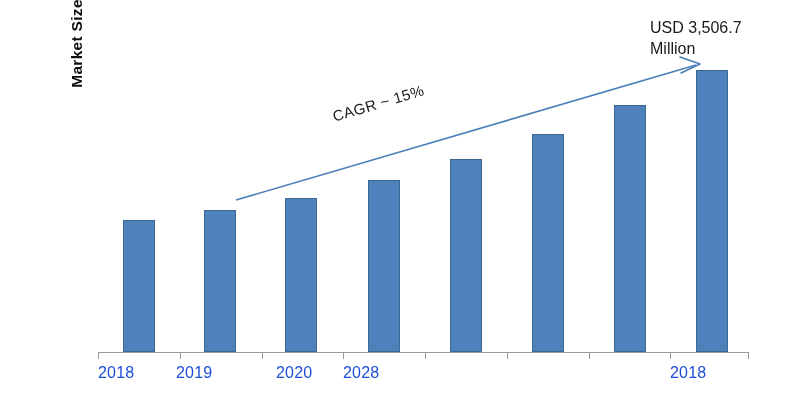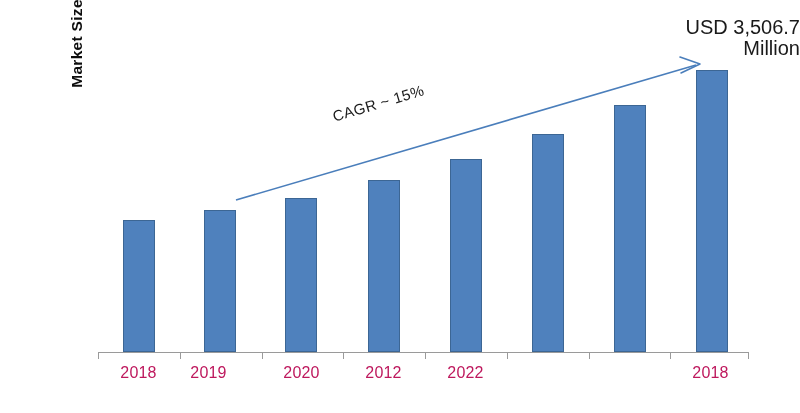--- a/index.html
+++ b/index.html
@@ -67,23 +67,23 @@
     width: 1px;
     height: 7px;
     background: #9a9a9a;
   }
 
   
   .x-label {
     position: absolute;
     top: 364px;
     width: 81px;
-    text-align: center;
+    text-align: left;
     font-size: 16px;
-    color: #be185d;
+    color: #1d4ed8;
     letter-spacing: 0.2px;
   }
 
   
   #trend-arrow {
     position: absolute;
     left: 0;
     top: 0;
     width: 800px;
     height: 413px;
@@ -102,22 +102,22 @@
     transform-origin: left center;
     letter-spacing: 0.4px;
   }
 
   
   #end-value-callout {
     position: absolute;
     left: 650px;
     top: 17px;
     width: 150px;
-    text-align: right;
-    font-size: 20px;
+    text-align: left;
+    font-size: 16px;
     color: #1a1a1a;
     line-height: 21px;
     white-space: nowrap;
   }
 </style>
 </head>
 <body>
 
 <div id="chart-root">
 
@@ -139,24 +139,23 @@
   <div class="x-tick" style="left:180px;"></div>
   <div class="x-tick" style="left:262px;"></div>
   <div class="x-tick" style="left:343px;"></div>
   <div class="x-tick" style="left:425px;"></div>
   <div class="x-tick" style="left:507px;"></div>
   <div class="x-tick" style="left:589px;"></div>
   <div class="x-tick" style="left:670px;"></div>
   <div class="x-tick" style="left:748px;"></div>
 
   <div class="x-label" style="left:98px;">2018</div>
-  <div class="x-label" style="left:168px;">2019</div>
-  <div class="x-label" style="left:261px;">2020</div>
-  <div class="x-label" style="left:343px;">2012</div>
-  <div class="x-label" style="left:425px;">2022</div>
+  <div class="x-label" style="left:176px;">2019</div>
+  <div class="x-label" style="left:276px;">2020</div>
+  <div class="x-label" style="left:343px;">2028</div>
   <div class="x-label" style="left:670px;">2018</div>
 
   <svg id="trend-arrow" viewBox="0 0 800 413">
     <line x1="236" y1="200" x2="696" y2="65" stroke="#4a7ebb" stroke-width="1.6"></line>
     <path d="M 680 57 L 700 64 L 681 73" fill="none" stroke="#4a7ebb" stroke-width="1.6" stroke-linecap="round" stroke-linejoin="round"></path>
   </svg>
 
   <div id="cagr-label">CAGR ~ 15%</div>
 
   <div id="end-value-callout">

